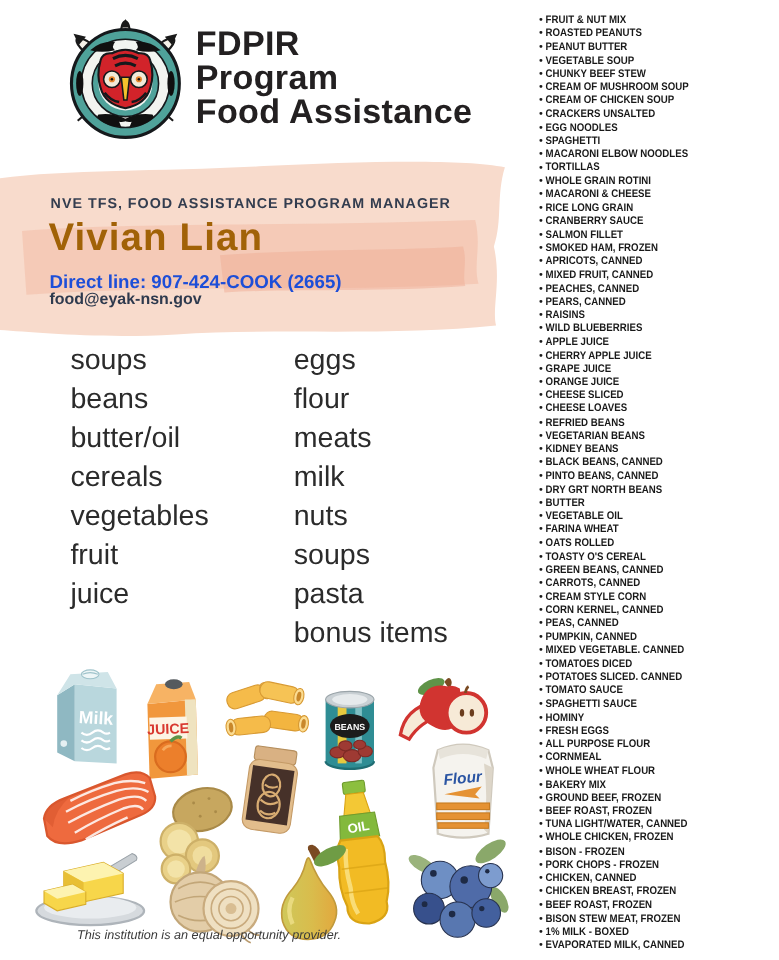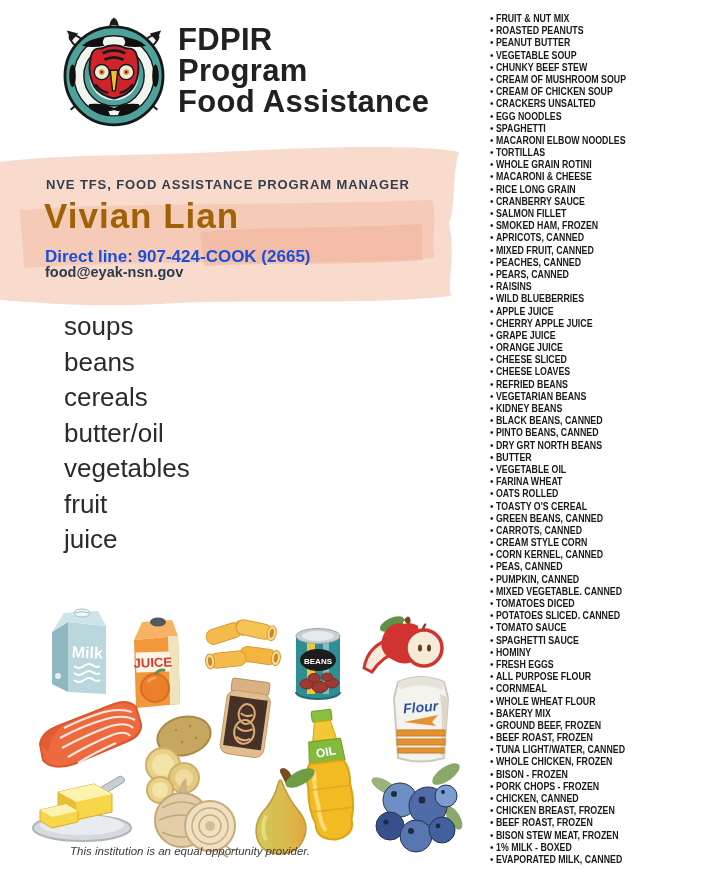--- a/index.html
+++ b/index.html
@@ -112,25 +112,35 @@
     </svg>
     <div class="band-role">NVE TFS, FOOD ASSISTANCE PROGRAM MANAGER</div>
     <div class="band-name">Vivian Lian</div>
     <div class="band-phone">Direct line: 907-424-COOK (2665)</div>
     <div class="band-email">food@eyak-nsn.gov</div>
   </div>
 
   <div class="cat-col cat-col1">
   <div class="cat-item">soups</div>
       <div class="cat-item">beans</div>
+      <div class="cat-item">butter/oil</div>
       <div class="cat-item">cereals</div>
-      <div class="cat-item">butter/oil</div>
       <div class="cat-item">vegetables</div>
       <div class="cat-item">fruit</div>
       <div class="cat-item">juice</div>
+    </div>
+  <div class="cat-col cat-col2">
+      <div class="cat-item">eggs</div>
+      <div class="cat-item">flour</div>
+      <div class="cat-item">meats</div>
+      <div class="cat-item">milk</div>
+      <div class="cat-item">nuts</div>
+      <div class="cat-item">soups</div>
+      <div class="cat-item">pasta</div>
+      <div class="cat-item">bonus items</div>
     </div>
 
   <div class="food-list">
       <div class="food-li">
         <span class="bullet">•</span>
         <span class="item-text">FRUIT &amp; NUT MIX</span>
       </div>
       <div class="food-li">
         <span class="bullet">•</span>
         <span class="item-text">ROASTED PEANUTS</span>

